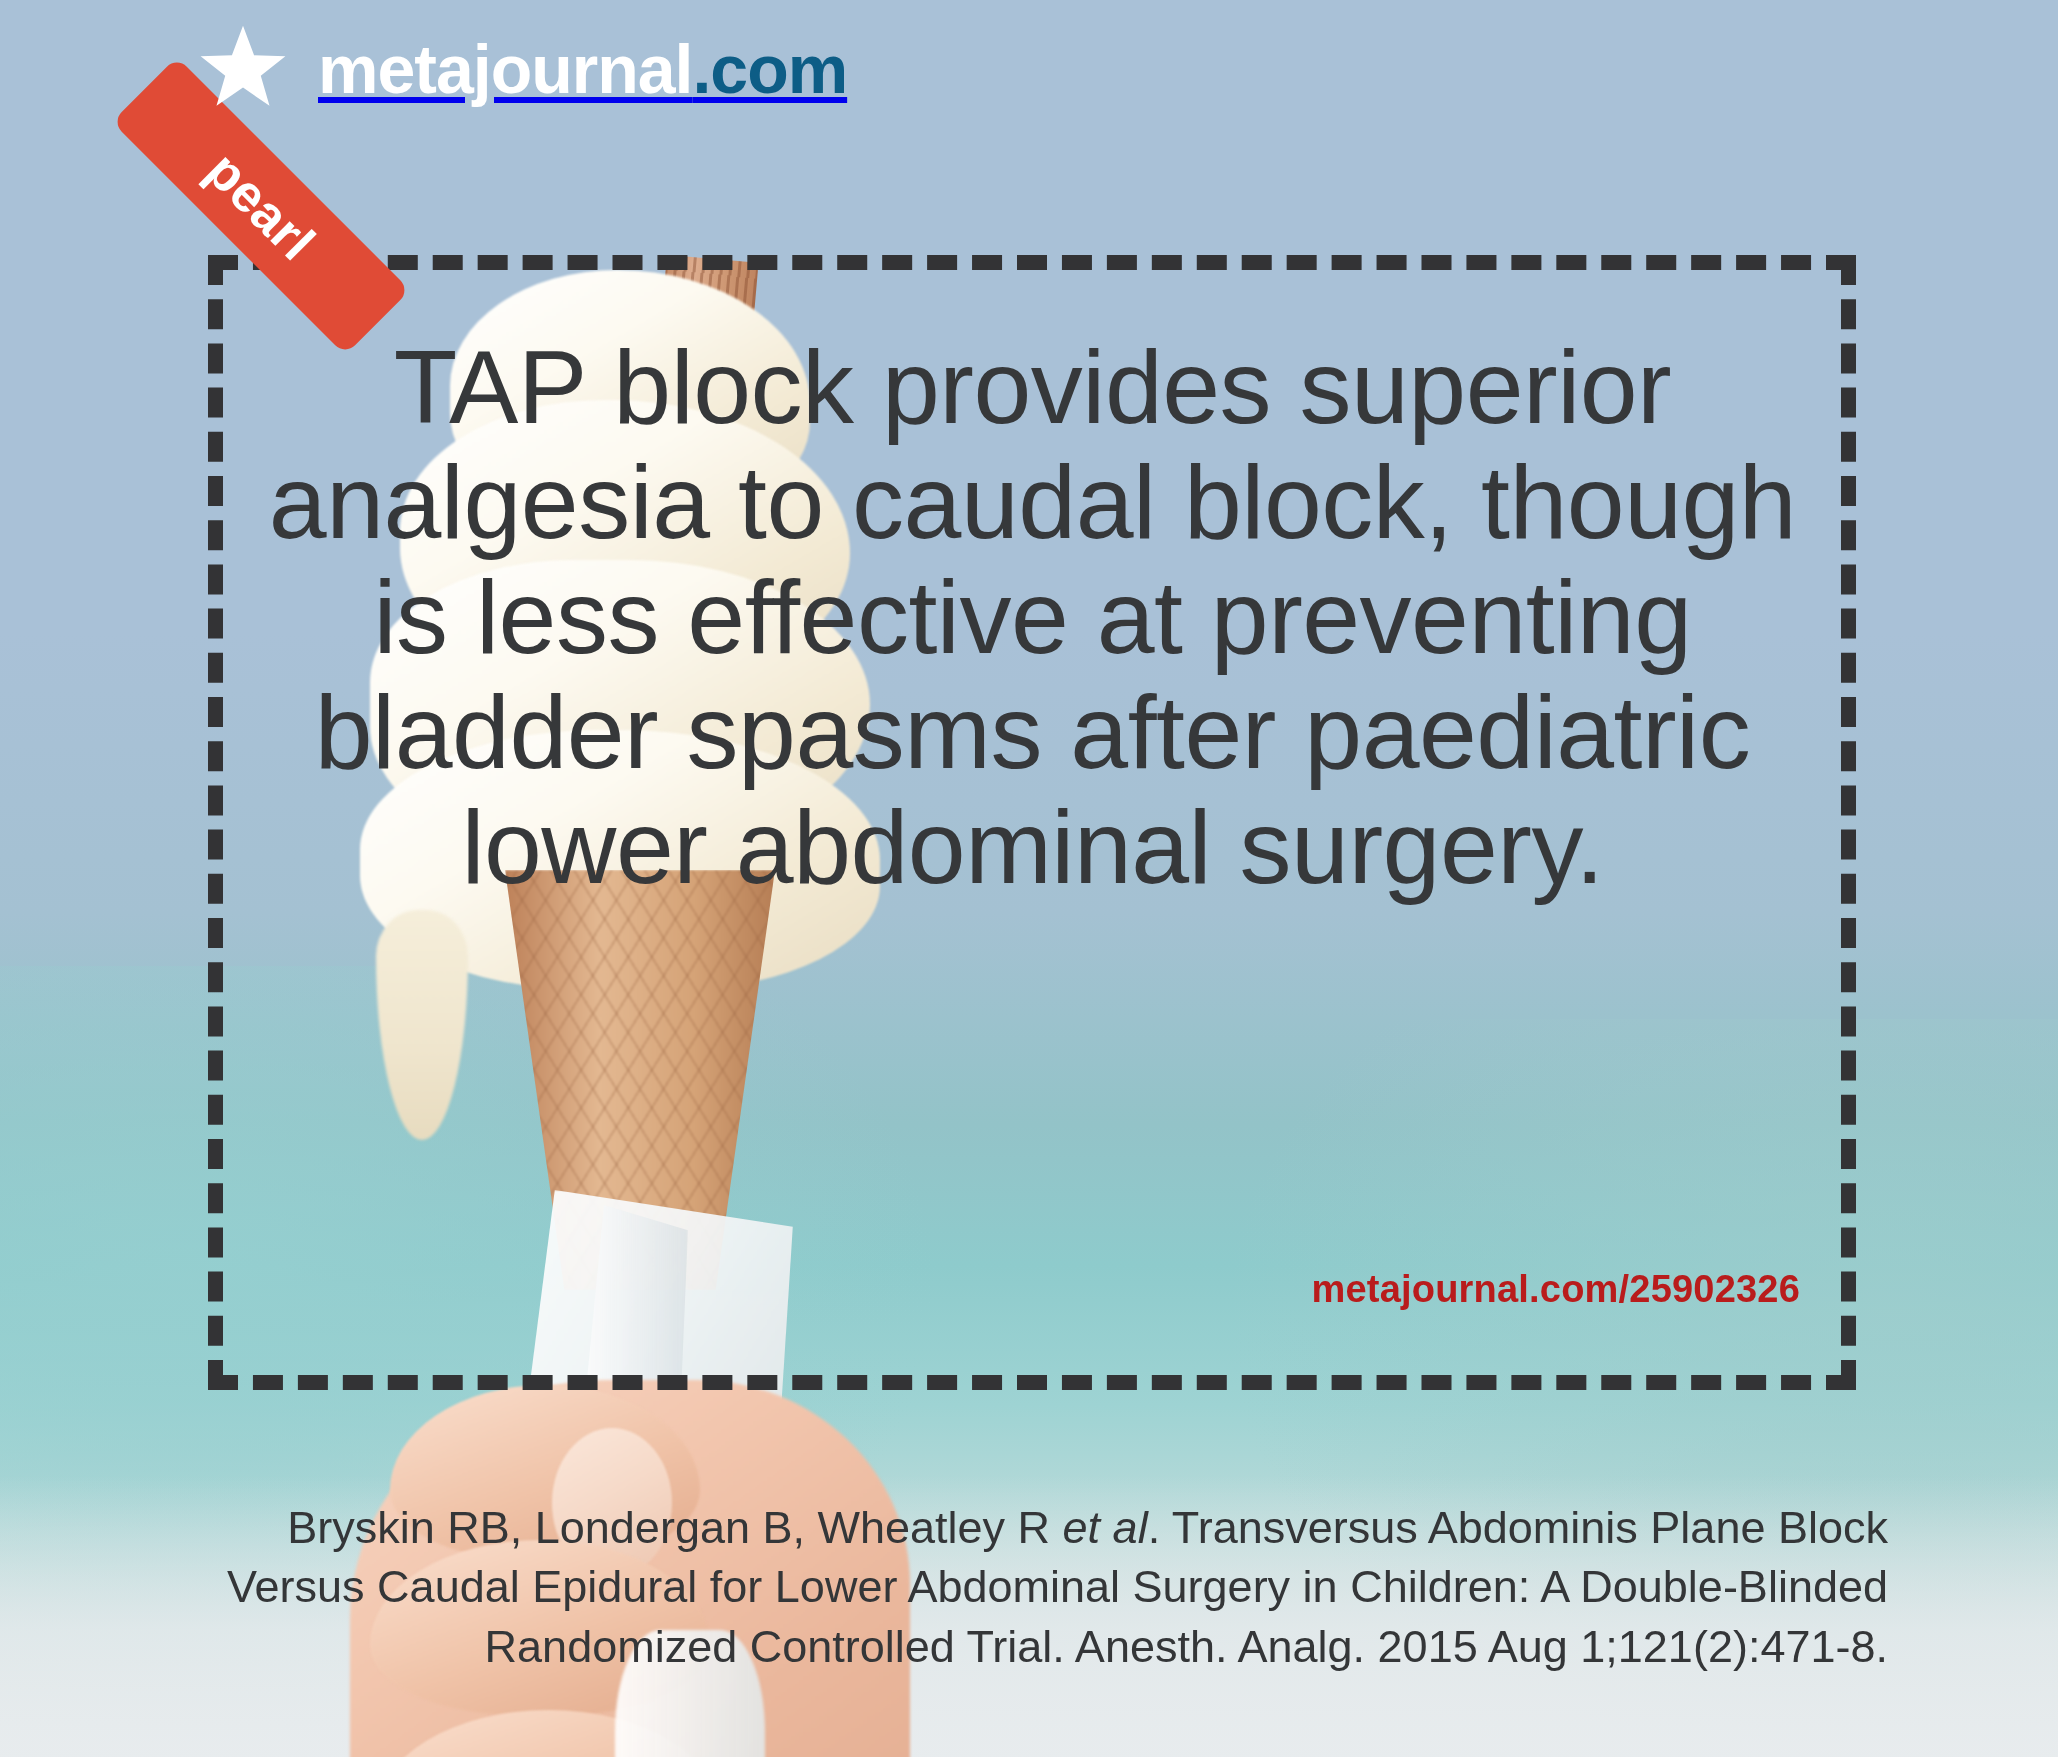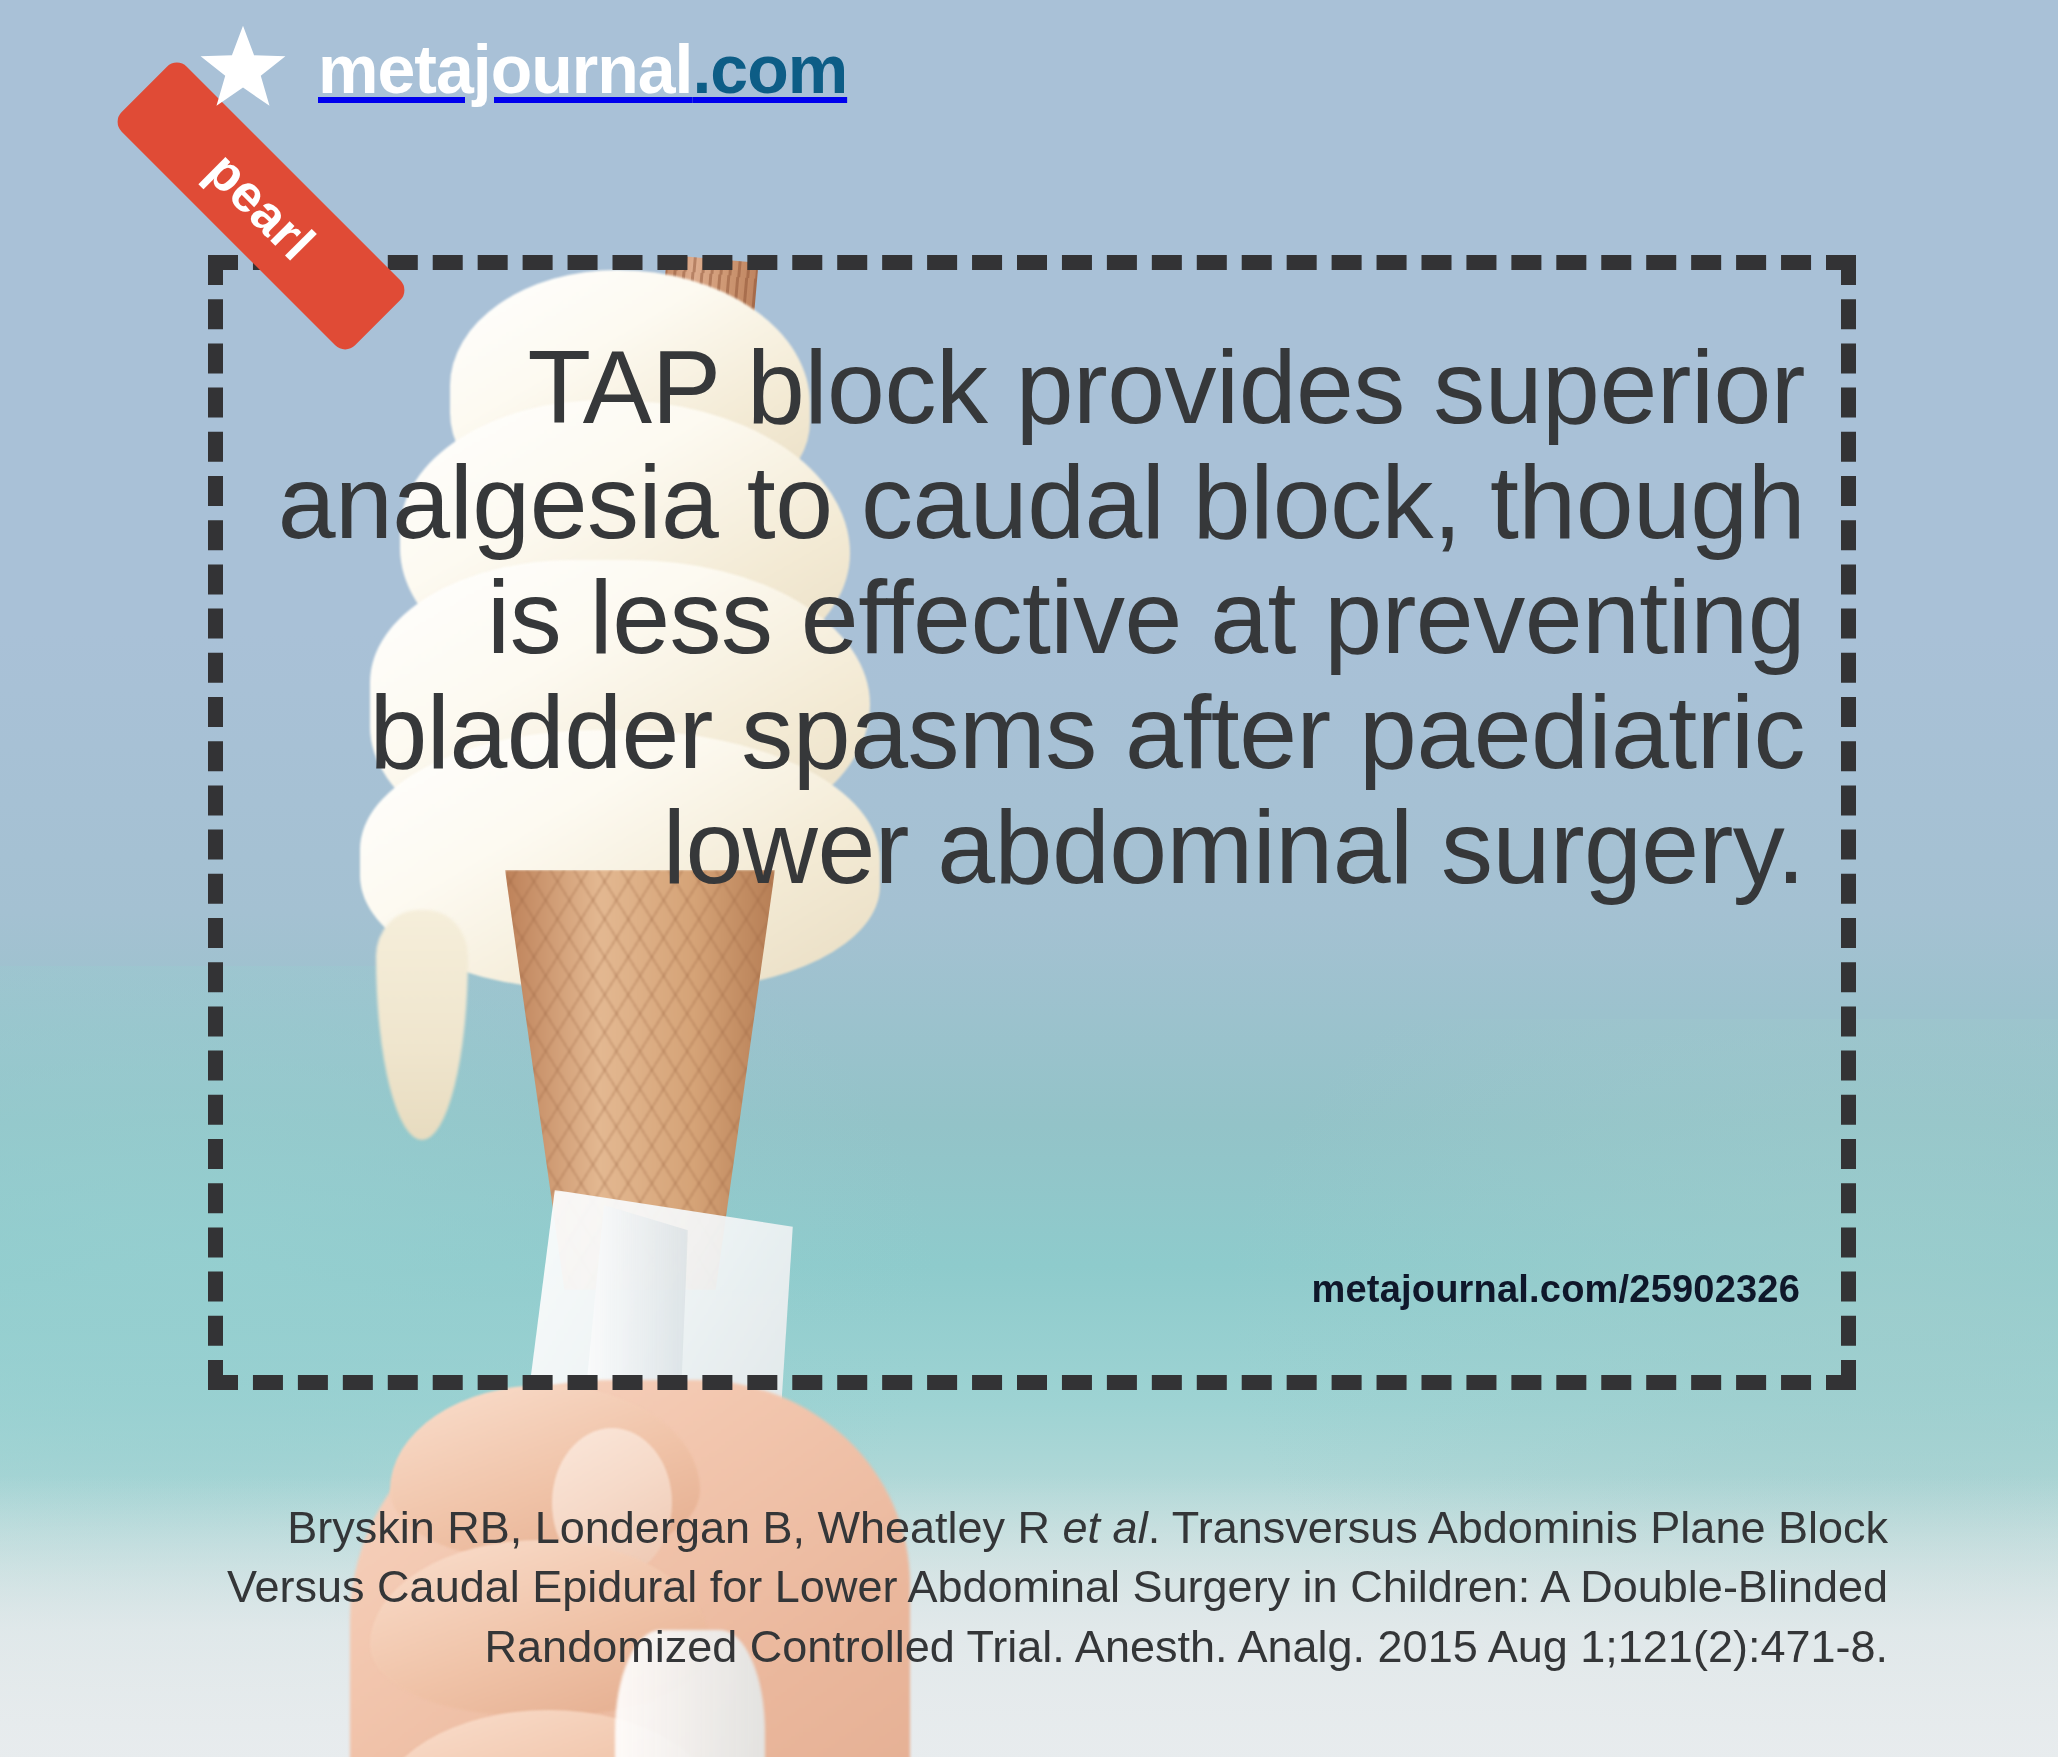--- a/index.html
+++ b/index.html
@@ -217,35 +217,35 @@
     letter-spacing: 0.5px;
     line-height: 1;
   }
 
   
   .pearl-text {
     position: absolute;
     left: 260px;
     top: 330px;
     width: 1545px;
-    text-align: right;
+    text-align: center;
     color: #36383a;
     font-size: 104px;
     line-height: 1.105;
     font-weight: normal;
     z-index: 20;
     letter-spacing: -0.5px;
   }
 
   
   .short-url {
     position: absolute;
     right: 258px;
     top: 1268px;
-    color: #0f172a;
+    color: #b91c1c;
     font-size: 38px;
     font-weight: bold;
     letter-spacing: 0.2px;
     z-index: 20;
     text-align: right;
   }
 
   
   .citation {
     position: absolute;

